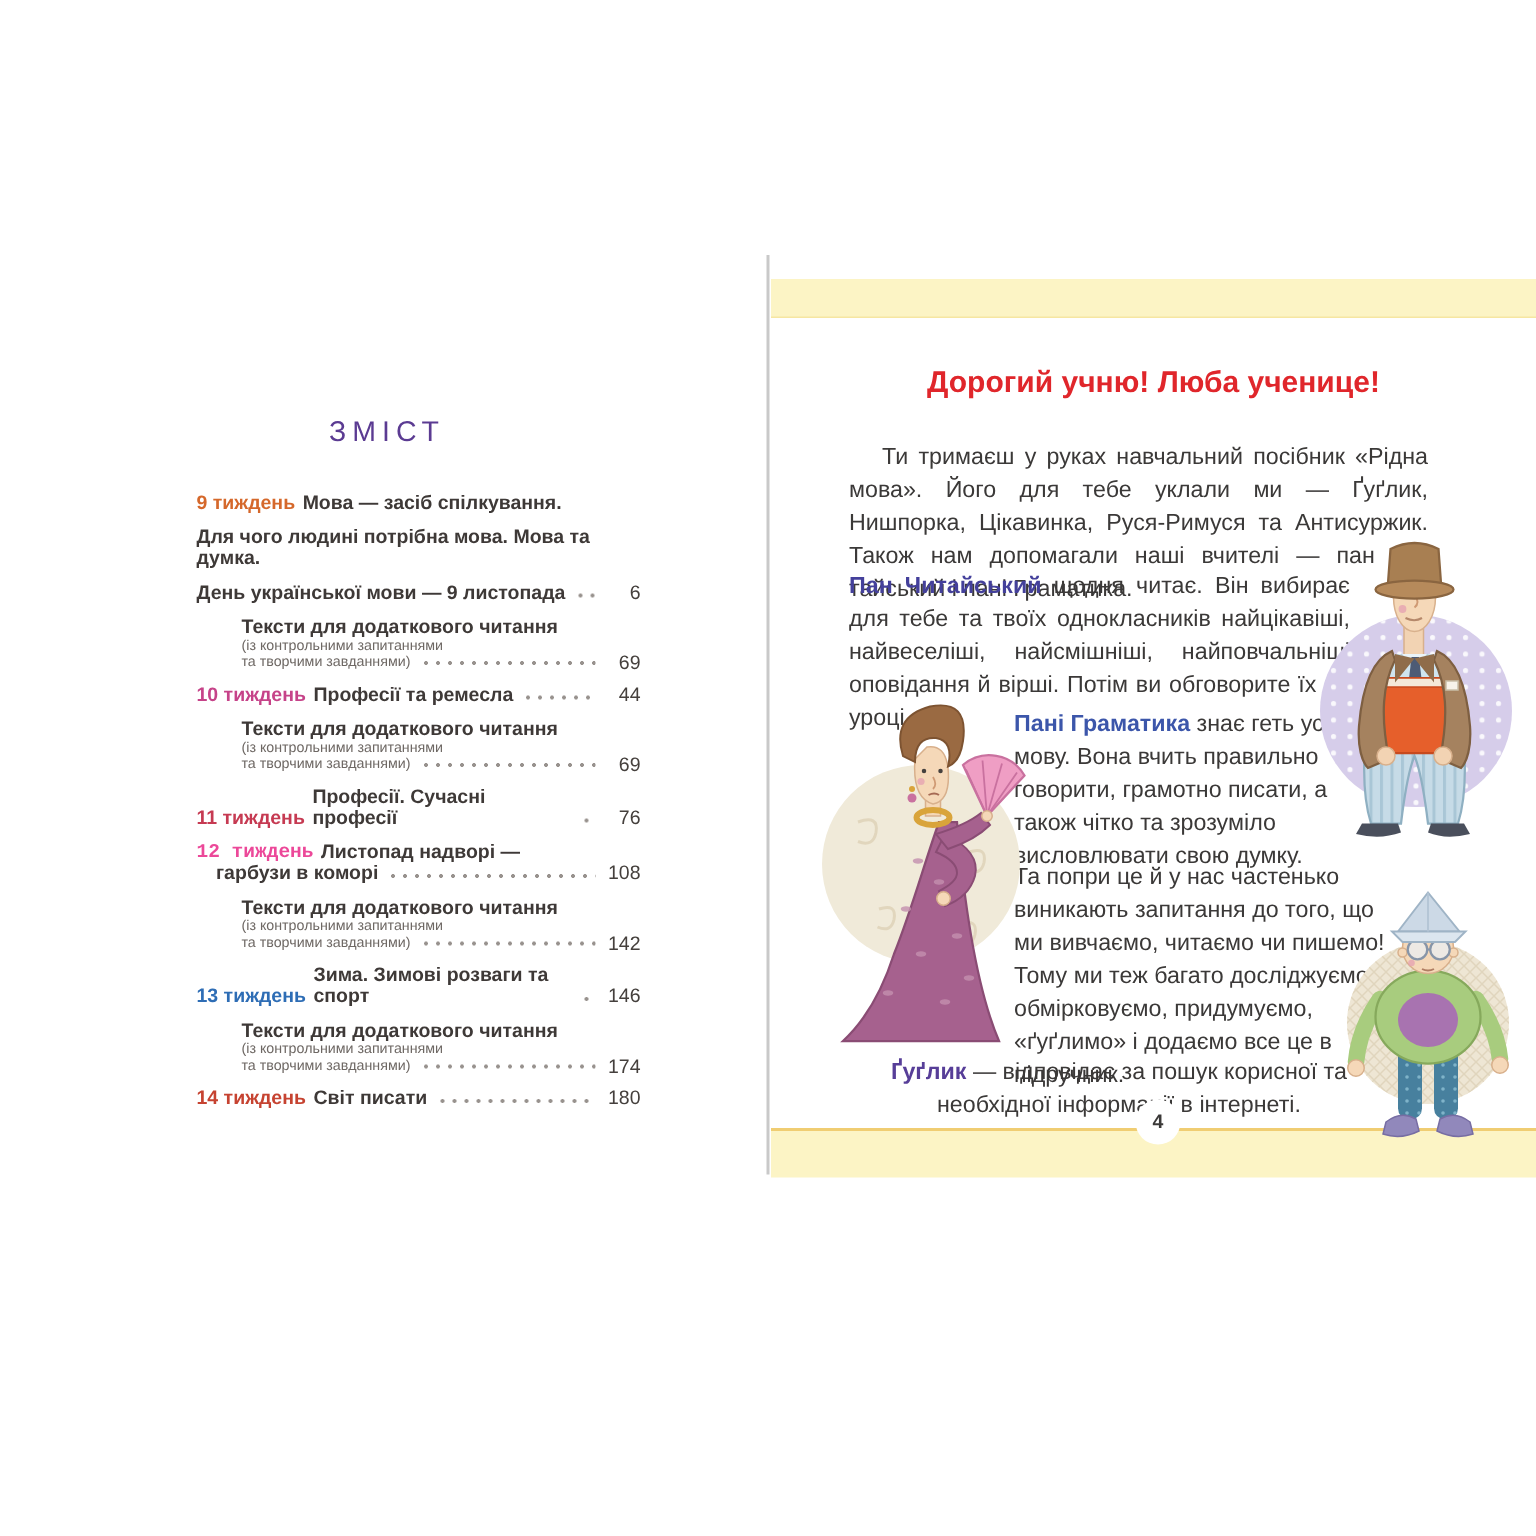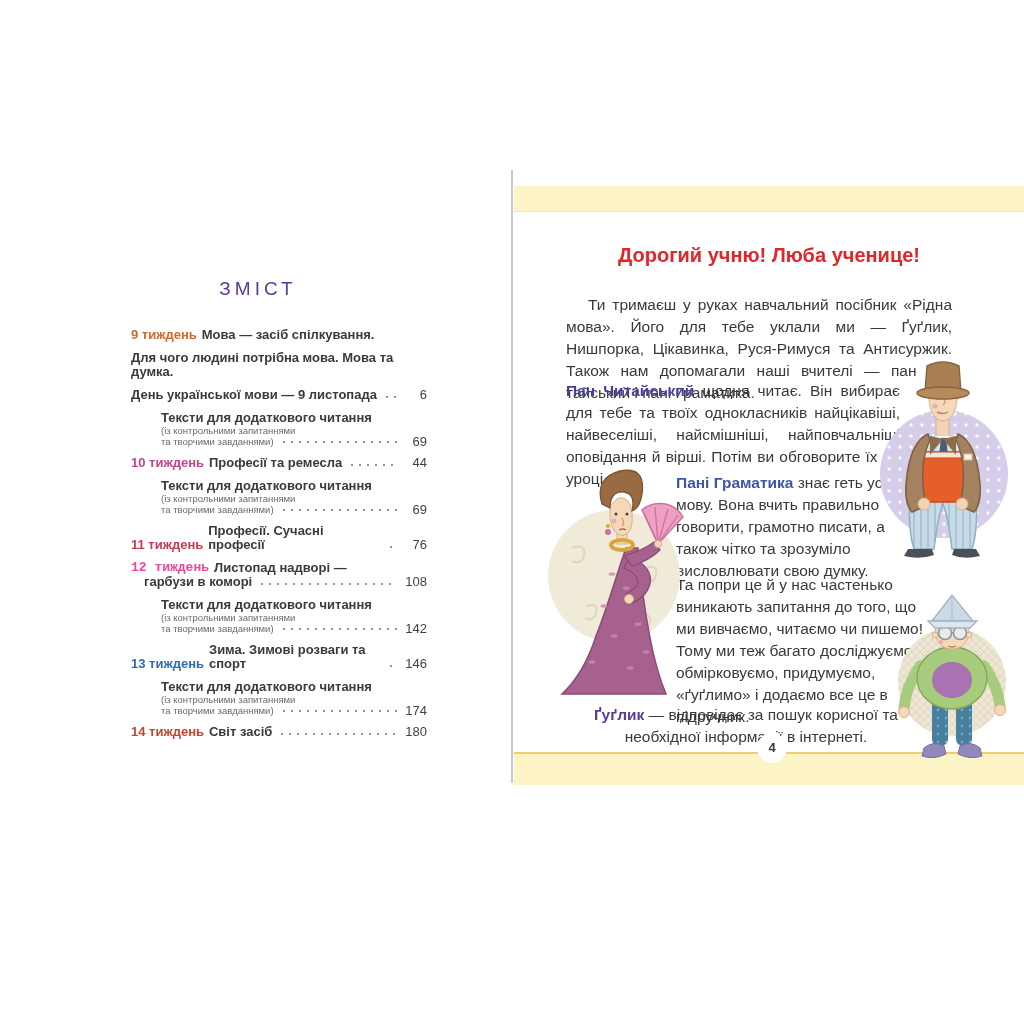--- a/index.html
+++ b/index.html
@@ -156,21 +156,21 @@
           </div>
           <div class="toc-line note">
             <span>та творчими завданнями)</span>
             <span class="leader"></span>
             <span class="pg">174</span>
           </div>
         </div>
         <div class="toc-entry">
           <div class="toc-line">
             <span class="week" style="color: rgb(198, 67, 49);">14 тиждень</span>
-            <span>Світ засіб</span>
+            <span>Світ писати</span>
             <span class="leader"></span>
             <span class="pg">180</span>
           </div>
         </div>
       </div>
   </div>
 
   <div class="spine"></div>
 
   <div class="right-page">

